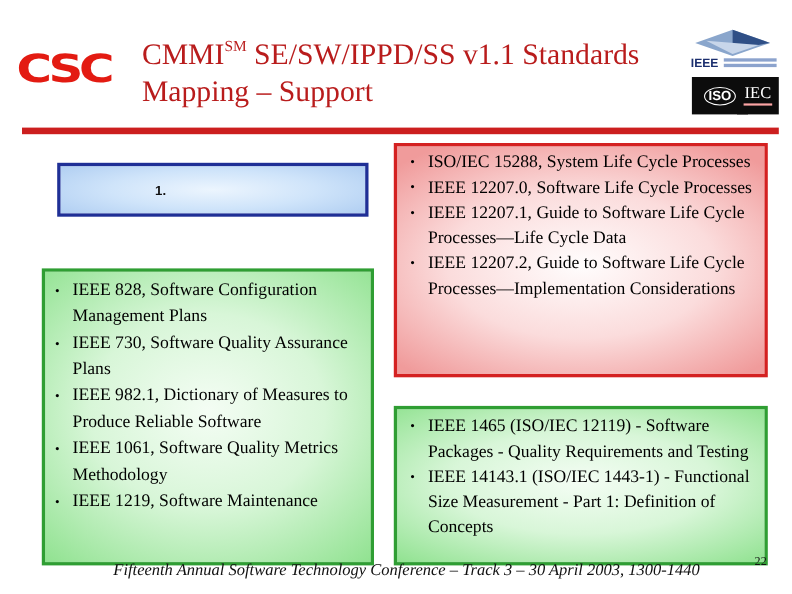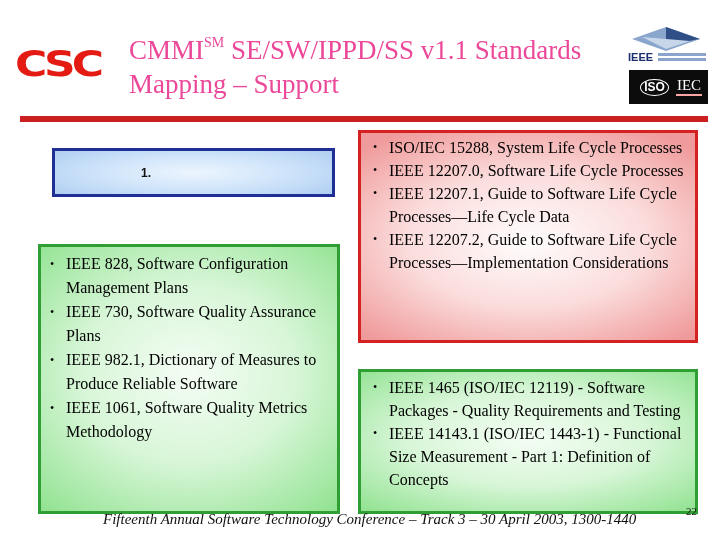--- a/index.html
+++ b/index.html
@@ -11,21 +11,21 @@
 
   
   .csc-logo {
     position:absolute; left:15px; top:46px;
     font-family:"DejaVu Sans", sans-serif; font-weight:800;
     font-size:44px; letter-spacing:-4px; color:#e31b12;
     transform:scaleY(0.8); transform-origin:top left; line-height:1;
   }
   .title {
     position:absolute; left:129px; top:28px;
-    font-size:27px; line-height:34px; color:#ec4899;
+    font-size:27px; line-height:34px; color:#b91c1c;
   }
   .title sup { font-size:14px; position:relative; top:-2px; }
 
   .ieee-logo { position:absolute; left:620px; top:26px; }
 
   .iso-badge {
     position:absolute; left:629px; top:70px; width:51px; height:34px;
     background:#0c0c0c; display:flex; align-items:center; justify-content:center;
   }
   .iso-oval {
@@ -138,20 +138,24 @@
         <span class="bullet"></span>
         <span class="li-text">IEEE 982.1, Dictionary of Measures to Produce Reliable Software</span>
       </div>
 
 
       <div class="li">
         <span class="bullet"></span>
         <span class="li-text">IEEE 1061, Software Quality Metrics Methodology</span>
       </div>
 
+      <div class="li">
+        <span class="bullet"></span>
+        <span class="li-text">IEEE 1219, Software Maintenance</span>
+      </div>
     </div>
 
   <div id="right-top-box" class="box red">
 
       <div class="li">
         <span class="bullet"></span>
         <span class="li-text">ISO/IEC 15288, System Life Cycle Processes</span>
       </div>
 
       <div class="li">

